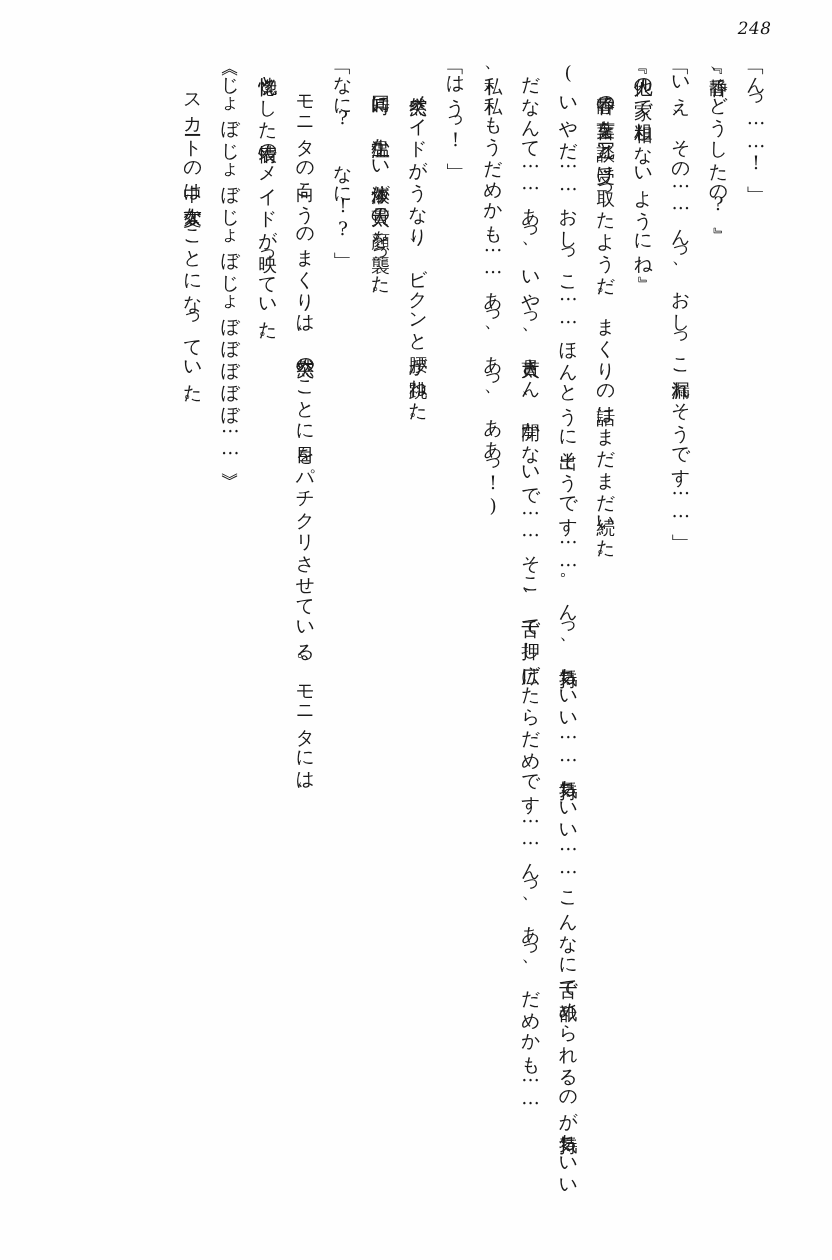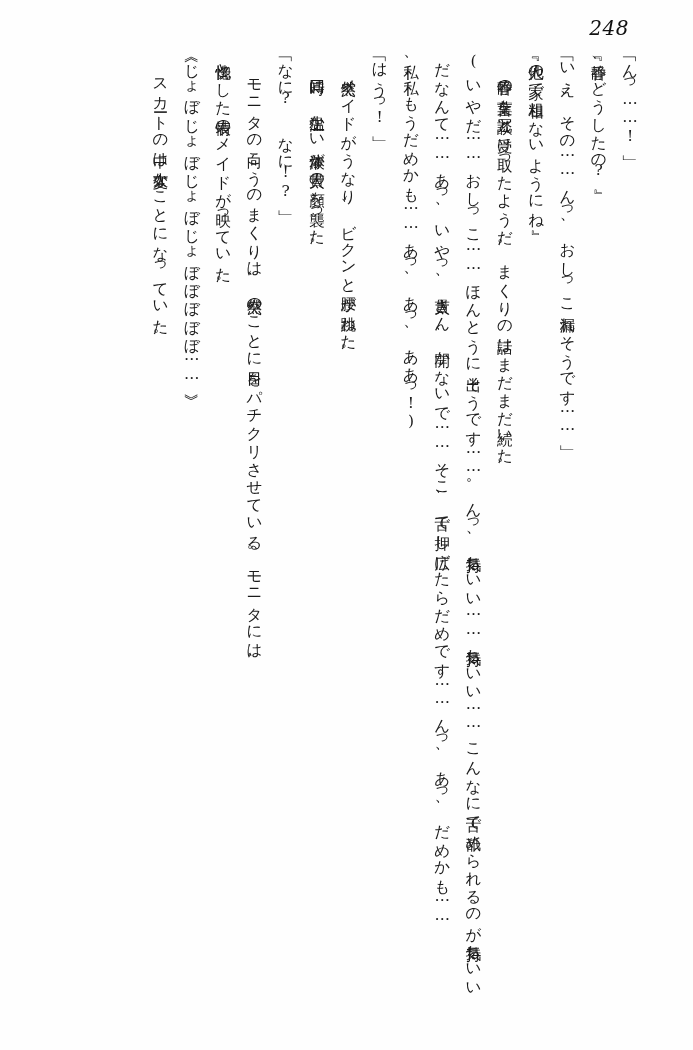--- a/index.html
+++ b/index.html
@@ -20,24 +20,24 @@
     width: 693px;
     height: 1050px;
     background: #fefefe;
     box-sizing: border-box;
   }
 
   
   #page-number {
     position: absolute;
     top: 16px;
-    right: 64px;
+    right: 50px;
     font-family: "DejaVu Serif", "Liberation Serif", serif;
     font-style: italic;
-    font-size: 20px;
+    font-size: 14px;
     letter-spacing: 0.5px;
     color: #111;
   }
 
   
   #body-text {
     position: absolute;
     top: 52px;
     right: 48px;
     bottom: 46px;

